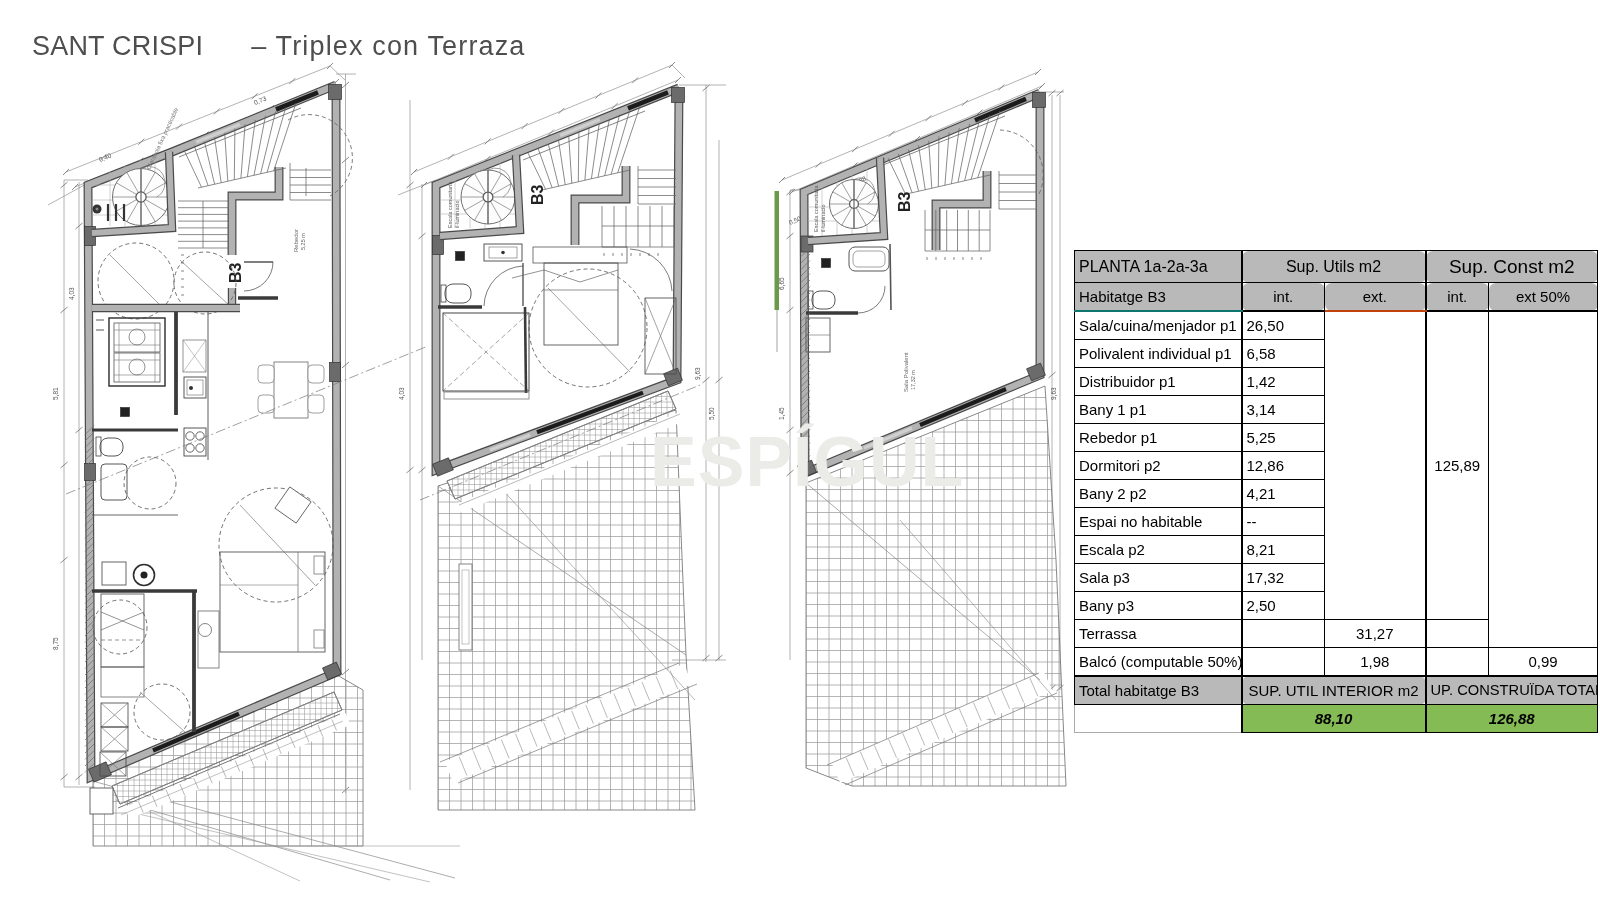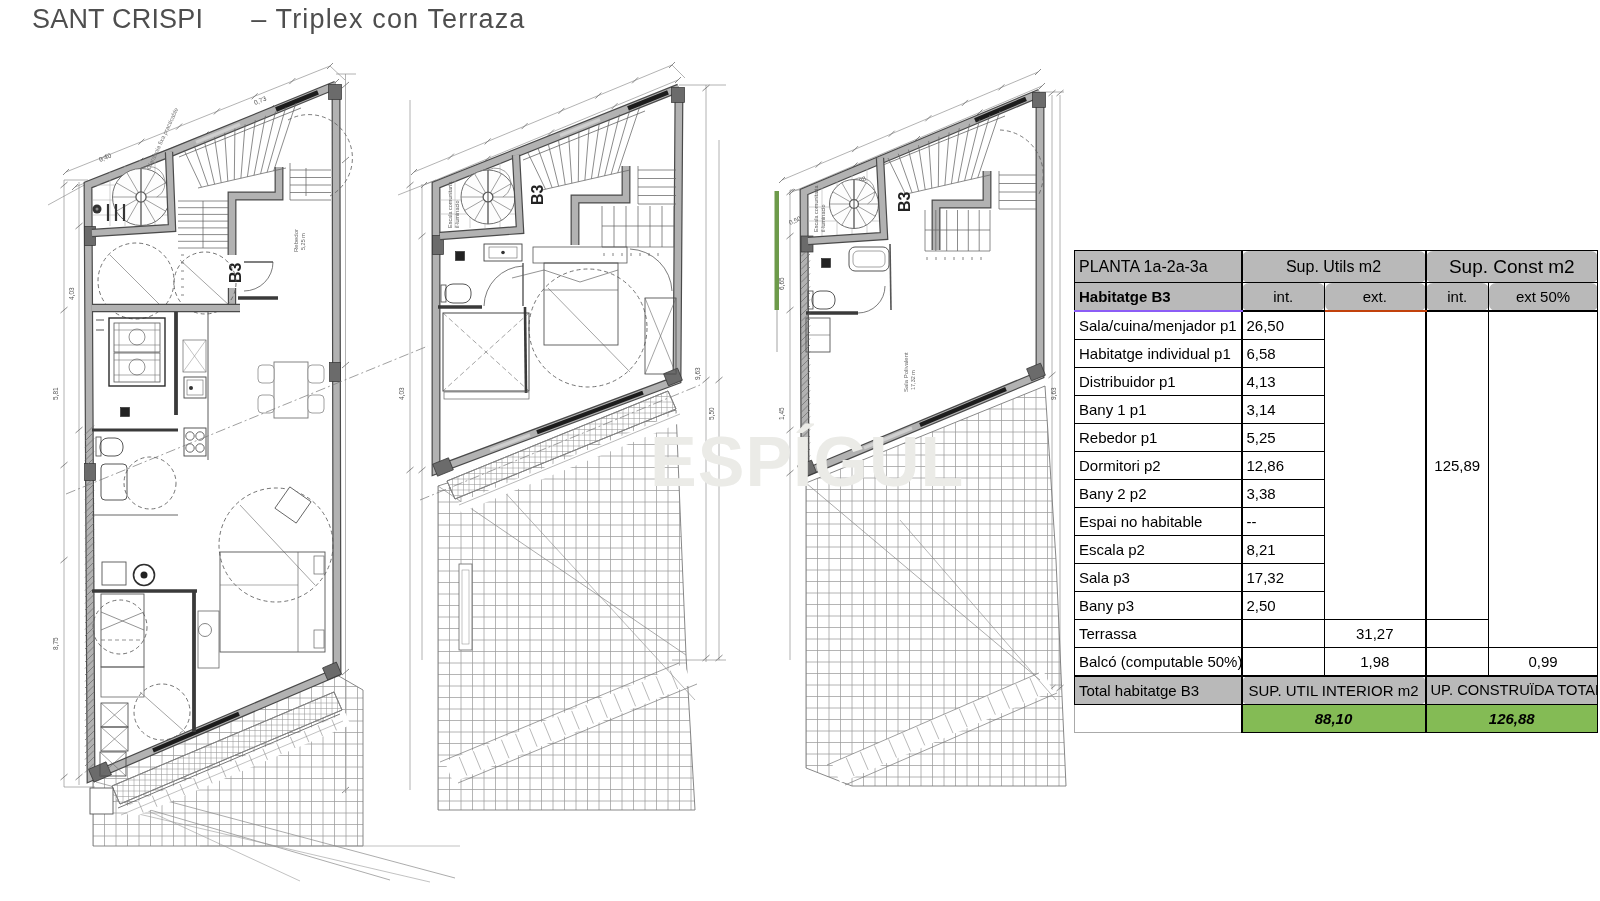--- a/index.html
+++ b/index.html
@@ -1,15 +1,15 @@
 <!DOCTYPE html>
 <html><head><meta charset="utf-8"><style>
 html,body{margin:0;padding:0;background:#fff;}
 body{width:1600px;height:901px;position:relative;overflow:hidden;font-family:"Liberation Sans",sans-serif;}
-#ttl{position:absolute;left:32px;top:4px;font-size:27px;color:#4e4e4e;letter-spacing:0.2px;}
+#ttl{position:absolute;left:32px;top:31px;font-size:27px;color:#4e4e4e;letter-spacing:0.2px;}
 table{border-collapse:collapse;position:absolute;left:1074px;top:250px;font-size:15px;color:#000;table-layout:fixed;width:505px;}
 td{box-sizing:border-box;border:1px solid #000;padding:6px 4px;height:22px;white-space:nowrap;overflow:hidden;line-height:1;}
 .hd{background:#b9b9b9;}
 .gr{background:#84bb55;font-weight:bold;text-align:center;font-style:italic;}
 .num{text-align:left;border-left:2px solid #000;}
 .ctr{text-align:center;border-radius:7px;}
 </style></head><body>
 
 <div id="ttl">SANT CRISPI<span style="display:inline-block;width:48px"></span><span style="letter-spacing:1.15px">– Triplex con Terraza</span></div>
 <svg width="1600" height="901" viewBox="0 0 1600 901" style="position:absolute;left:0;top:0">
@@ -1198,56 +1198,56 @@
       <col style="width:63px">
       <col style="width:109px">
     </colgroup>
 <tbody>
       <tr>
         <td class="hd" style="font-size:16px">PLANTA 1a-2a-3a</td>
         <td class="hd ctr" colspan="2" style="font-size:16px;border-left:2px solid #000">Sup. Utils m2</td>
         <td class="hd ctr" colspan="2" style="font-size:19px;border-left:2px solid #000">Sup. Const m2</td>
       </tr>
 <tr>
-        <td class="hd" style="font-weight:bold;border-bottom:2px solid #8b5cf6">Habitatge B3</td>
+        <td class="hd" style="font-weight:normal;border-bottom:2px solid #0f766e">Habitatge B3</td>
         <td class="hd ctr" style="border-bottom:2px solid #000;border-left:2px solid #000">int.</td>
         <td class="hd ctr" style="border-bottom:2px solid #c2410c">ext.</td>
         <td class="hd ctr" style="border-bottom:2px solid #000;border-left:2px solid #000">int.</td>
         <td class="hd ctr" style="border-bottom:2px solid #000">ext 50%</td>
       </tr>
 <tr>
         <td>Sala/cuina/menjador p1</td>
         <td class="num">26,50</td>
         <td rowspan="11"></td>
         <td rowspan="11" class="ctr" style="vertical-align:middle;border-left:2px solid #000">125,89</td>
         <td rowspan="12"></td>
       </tr>
 <tr>
-        <td>Habitatge individual p1</td>
+        <td>Polivalent individual p1</td>
         <td class="num">6,58</td>
       </tr>
 <tr>
         <td>Distribuidor p1</td>
-        <td class="num">4,13</td>
+        <td class="num">1,42</td>
       </tr>
 <tr>
         <td>Bany 1 p1</td>
         <td class="num">3,14</td>
       </tr>
 <tr>
         <td>Rebedor p1</td>
         <td class="num">5,25</td>
       </tr>
 <tr>
         <td>Dormitori p2</td>
         <td class="num">12,86</td>
       </tr>
 <tr>
         <td>Bany 2 p2</td>
-        <td class="num">3,38</td>
+        <td class="num">4,21</td>
       </tr>
 <tr>
         <td>Espai no habitable</td>
         <td class="num">--</td>
       </tr>
 <tr>
         <td>Escala p2</td>
         <td class="num">8,21</td>
       </tr>
 <tr>

